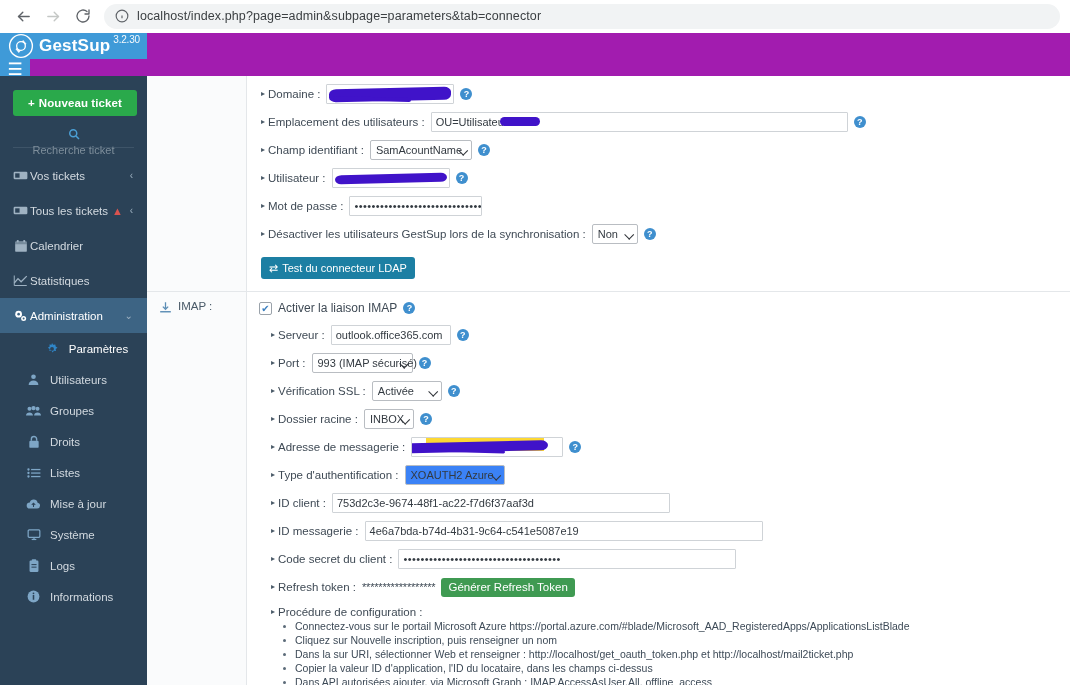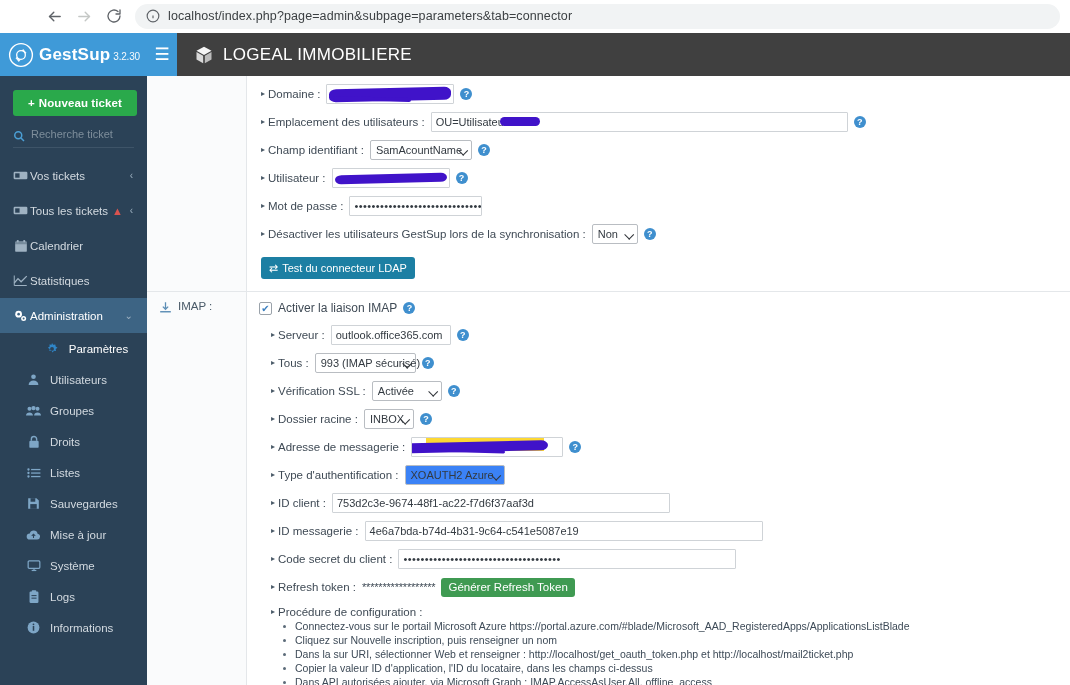--- a/index.html
+++ b/index.html
@@ -14,21 +14,20 @@
 
   
   .browser-bar {
     height: 33px;
     background: #ffffff;
     display: flex;
     align-items: center;
     padding: 0 10px;
     gap: 4px;
     border-bottom: 1px solid #ffffff;
-    margin-left: 31px;
   }
   .nav-btn {
     width: 26px; height: 26px;
     display: flex; align-items: center; justify-content: center;
     color: #5f6368;
     border-radius: 50%;
     flex: 0 0 auto;
   }
   .nav-btn.disabled { color: #c4c7c5; }
   .nav-btn svg { display: block; }
@@ -55,21 +54,22 @@
     white-space: nowrap;
     overflow: hidden;
     letter-spacing: .1px;
   }
 
   
   .app-header {
     height: 43px;
     display: flex;
     align-items: stretch;
-    background: #404040;
+    background: #a21caf;
+    flex-direction: column;
   }
   .brand {
     width: 147px;
     background: #3f9ad8;
     display: flex;
     align-items: center;
     padding-left: 8px;
     gap: 5px;
     color: #ffffff;
   }
@@ -138,20 +138,21 @@
     letter-spacing: .1px;
   }
   .search-row {
     margin: 0 13px 10px 13px;
     border-bottom: 1px solid #3e5468;
     display: flex;
     align-items: center;
     gap: 6px;
     padding-bottom: 5px;
     height: 22px;
+    flex-direction: column;
   }
   .search-row .mag { width: 12px; height: 12px; color: #4b9fd5; flex:0 0 auto;}
   .search-row .ph { font-size: 11px; color: #7e8e9b; }
 
   .nav-item {
     height: 35px;
     display: flex;
     align-items: center;
     padding-left: 13px;
     gap: 2px;
@@ -625,30 +626,20 @@
             <circle cx="2.5" cy="9" r="2"></circle>
             <circle cx="2.5" cy="15" r="2"></circle>
             <rect x="7" y="2" width="16" height="2.2"></rect>
             <rect x="7" y="8" width="16" height="2.2"></rect>
             <rect x="7" y="14" width="16" height="2.2"></rect>
           </svg>
       </span>
       <span>Listes</span>
     </div>
 
-    <div class="nav-sub">
-      <span class="ns-icon">
-        <svg width="13" height="13" viewBox="0 0 22 22" fill="currentColor">
-            <path d="M2 2h14l4 4v14H2z"></path>
-            <rect x="6" y="2" width="8" height="6" fill="#2b4257"></rect>
-            <rect x="5.5" y="12" width="11" height="8" fill="#2b4257"></rect>
-          </svg>
-      </span>
-      <span>Sauvegardes</span>
-    </div>
 
     <div class="nav-sub">
       <span class="ns-icon">
         <svg width="15" height="12" viewBox="0 0 26 18" fill="currentColor">
             <path d="M6.5 17h13a5.2 5.2 0 0 0 .6-10.3A7 7 0 0 0 6.6 6.2 5.4 5.4 0 0 0 6.5 17z"></path>
             <path d="M13 14V8M10 10.5l3-3 3 3" stroke="#2b4257" stroke-width="1.8" fill="none"></path>
           </svg>
       </span>
       <span>Mise à jour</span>
     </div>
@@ -793,21 +784,21 @@
               <span class="caret">▸</span>
               <span>Serveur :</span>
             </span>
             <span class="txt-input" style="width:120px">outlook.office365.com</span>
             <span class="help-ico">?</span>
           </div>
 
           <div class="field-row" style="padding-left:10px">
             <span class="fl">
               <span class="caret">▸</span>
-              <span>Tous :</span>
+              <span>Port :</span>
             </span>
             <span class="sel" style="width:101px">
               <span>993 (IMAP sécurisé)</span>
             </span>
             <span class="help-ico">?</span>
           </div>
 
           <div class="field-row" style="padding-left:10px">
             <span class="fl">
               <span class="caret">▸</span>

